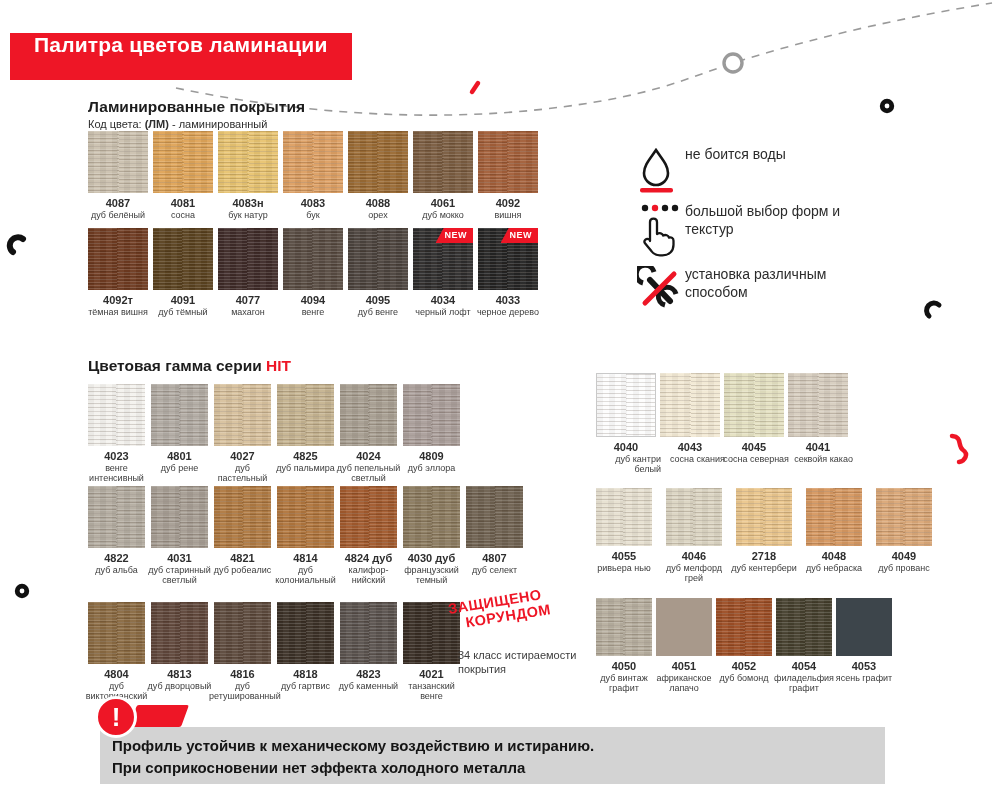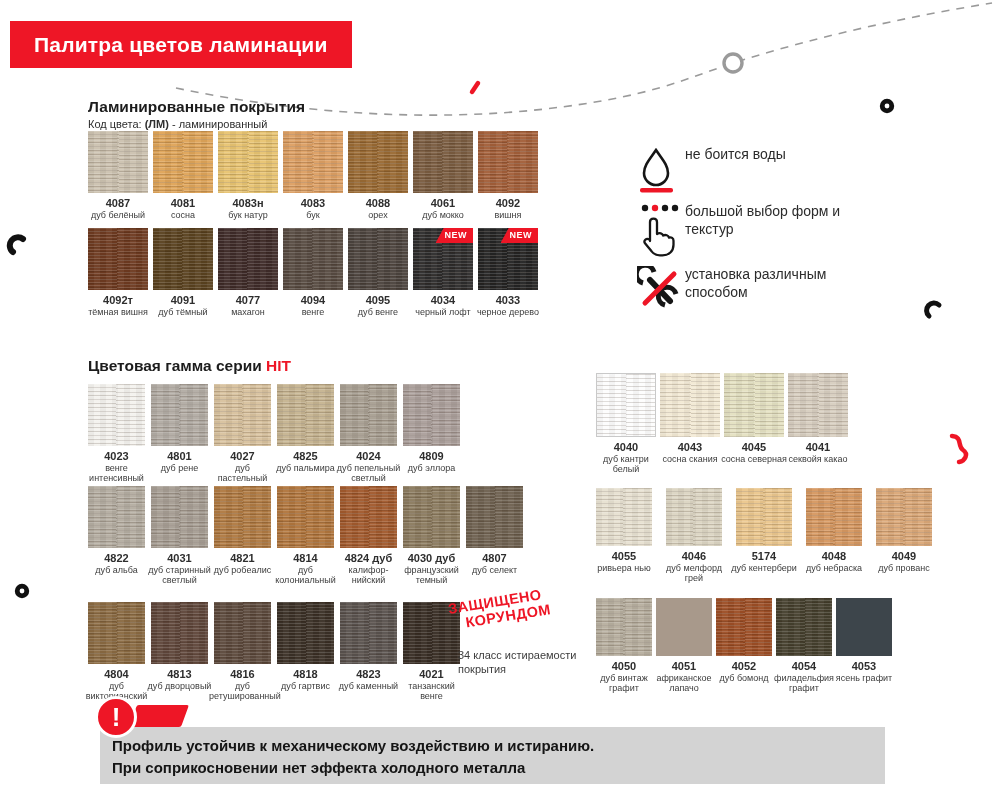--- a/index.html
+++ b/index.html
@@ -1,22 +1,22 @@
 <!DOCTYPE html>
 <html><head>
 <meta charset="utf-8">
 <style>
   html,body{margin:0;padding:0;background:#fff;}
   .page{position:relative;width:1000px;height:800px;background:#ffffff;overflow:hidden;
         font-family:"Liberation Sans",sans-serif;color:#1d1d1d;}
   .deco{position:absolute;left:0;top:0;pointer-events:none;}
 
   
-  .banner{position:absolute;left:10px;top:21px;height:47px;background:#ee1626;color:#fff;
-          display:flex;align-items:center;padding:0 24px;font-size:21px;font-weight:700;letter-spacing:.2px;}
+  .banner{position:absolute;left:10px;top:33px;height:47px;background:#ee1626;color:#fff;
+          display:flex;padding:0 24px;font-size:21px;font-weight:700;letter-spacing:.2px;}
 
   
   .sec1-head{position:absolute;left:88px;top:98px;}
   .sec1-head h2{margin:0;font-size:15.5px;font-weight:700;color:#1c1c1c;}
   .sec1-head .sub{margin:2px 0 0;font-size:11px;color:#2e2e2e;}
   .sec2-head{position:absolute;left:88px;top:357px;font-size:15.5px;font-weight:700;color:#1c1c1c;}
   .accent{color:#ee1626;}
 
   
   .palette{position:absolute;}
@@ -37,21 +37,21 @@
 
   .lam .cell{width:60px;margin-right:5px;}
   .lam .sw{height:62px;}
   .lam .p-row{height:97px;}
 
   .hit-left .cell{width:57px;margin-right:6px;}
   .hit-left .sw{height:62px;}
   .hit-left .row-0{height:102px;}
   .hit-left .row-1{height:116px;}
 
-  .hit-right .row-0 .cell{width:60px;margin-right:4px;}
+  .hit-right .row-0 .cell{width:60px;margin-right:4px;text-align:right;}
   .hit-right .row-0 .sw{height:64px;}
   .hit-right .row-1 .cell,.hit-right .row-2 .cell{width:56px;margin-right:4px;}
   .hit-right .row-1 .sw,.hit-right .row-2 .sw{height:58px;}
   .hit-right .row-0{height:115px;}
   .hit-right .row-1{height:110px;gap:10px;}
 
   .new-badge{position:absolute;top:0;right:0;background:#ee1626;color:#fff;font-size:9px;
              font-weight:700;padding:2px 6px 3px 9px;letter-spacing:.5px;
              clip-path:polygon(22% 0,100% 0,100% 100%,0 100%);}
 
@@ -356,21 +356,21 @@
           <div class="code">4055</div>
           <div class="nm">ривьера нью</div>
         </div>
         <div class="cell">
           <div class="sw" style="background-color: rgb(220, 213, 195);"></div>
           <div class="code">4046</div>
           <div class="nm">дуб мелфорд грей</div>
         </div>
         <div class="cell">
           <div class="sw" style="background-color: rgb(235, 199, 142);"></div>
-          <div class="code">5174</div>
+          <div class="code">2718</div>
           <div class="nm">дуб кентербери</div>
         </div>
         <div class="cell">
           <div class="sw" style="background-color: rgb(214, 152, 97);"></div>
           <div class="code">4048</div>
           <div class="nm">дуб небраска</div>
         </div>
         <div class="cell">
           <div class="sw" style="background-color: rgb(219, 168, 120);"></div>
           <div class="code">4049</div>

